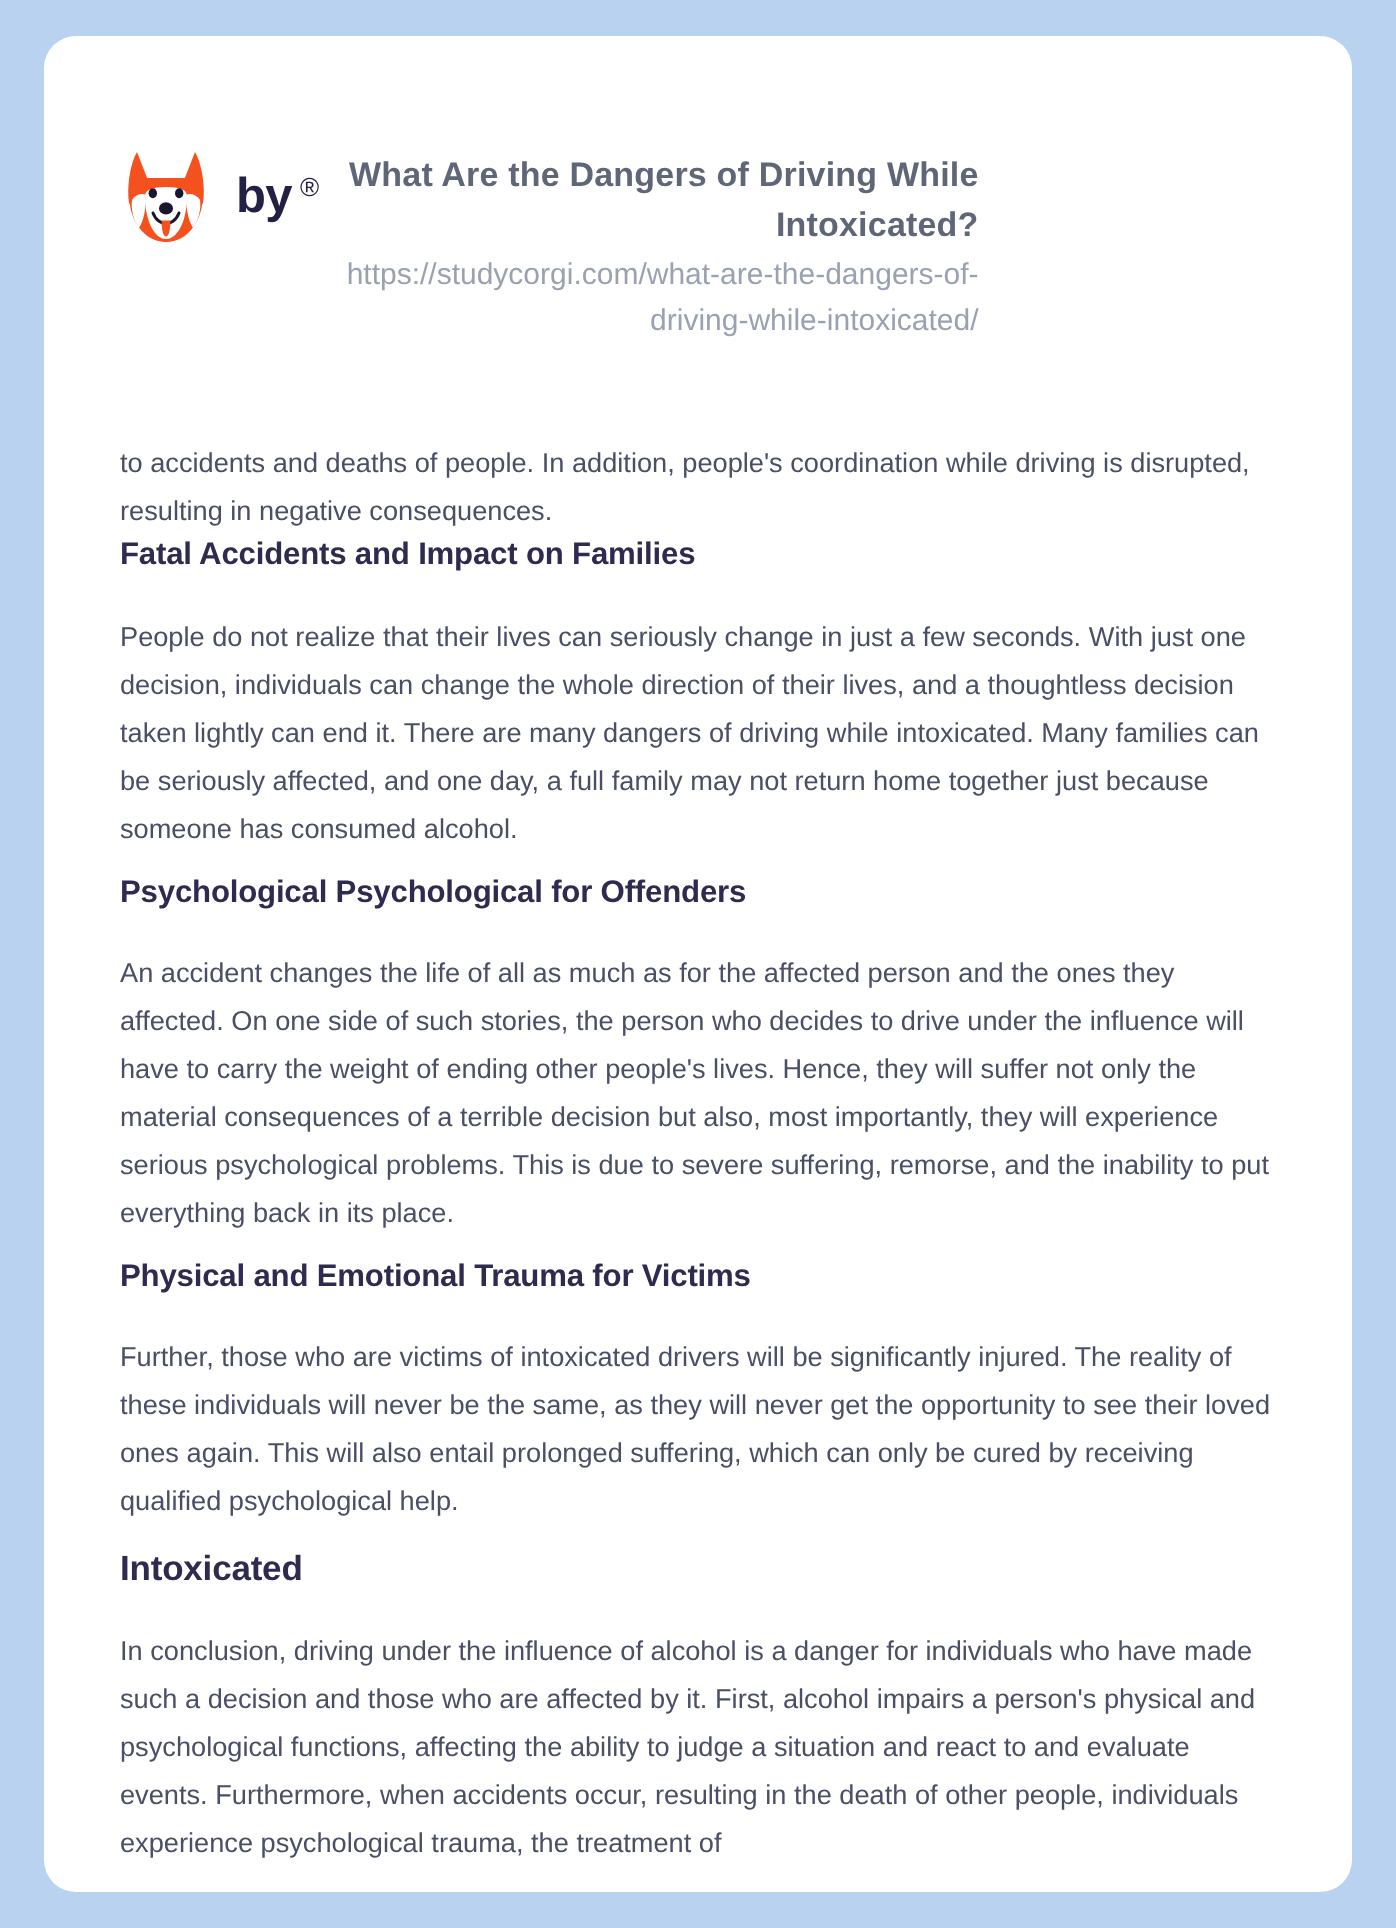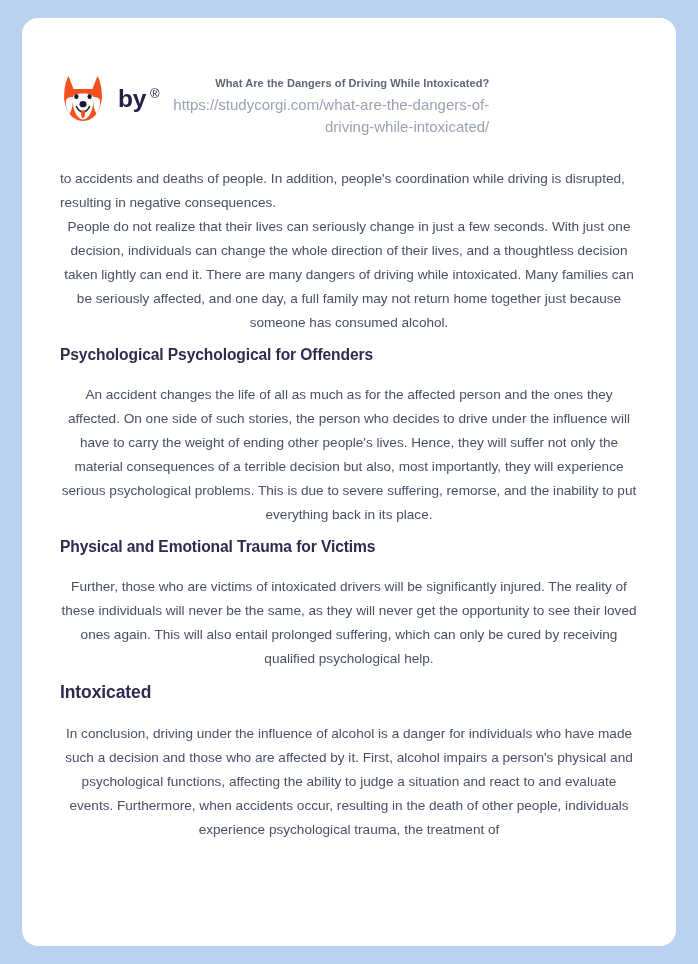--- a/index.html
+++ b/index.html
@@ -78,49 +78,49 @@
     color: #232143;
   }
 
   .header-meta {
     text-align: right;
     max-width: 330px;
     padding-top: 6px;
   }
 
   .header-title {
-    font-size: 11px;
+    font-size: 17px;
     font-weight: bold;
     color: #5f6678;
     line-height: 1.45;
     letter-spacing: 0.1px;
   }
 
   .header-url {
     font-size: 15px;
     color: #9aa1b1;
     line-height: 1.5;
     margin-top: 2px;
     word-break: break-word;
   }
 
   
   .doc-body {
-    margin-top: 28px;
+    margin-top: 48px;
   }
 
   .doc-body p {
     margin: 0 0 0 0;
     font-size: 13.6px;
     line-height: 24px;
     color: #4a4f66;
   }
 
   .para { margin-bottom: 22px; }
-  .para:last-child { margin-bottom: 0; text-align: center; }
+  .para:last-child { margin-bottom: 0; }
 
   h2.sect-title {
     font-size: 17.5px;
     font-weight: bold;
     color: #2e2b4f;
     margin: 0 0 18px 0;
     line-height: 1.3;
     letter-spacing: -0.1px;
   }
 
@@ -179,20 +179,21 @@
           <div class="header-url">https://studycorgi.com/what-are-the-dangers-of-driving-while-intoxicated/</div>
         </div>
 
       </div>
 
       <div class="doc-body">
 
         <p class="para">to accidents and deaths of people. In addition, people's coordination while driving is disrupted, resulting in negative consequences.</p>
 
         <div class="sect-block">
+          <h3 class="sect-title">Fatal Accidents and Impact on Families</h3>
           <p class="para">People do not realize that their lives can seriously change in just a few seconds. With just one decision, individuals can change the whole direction of their lives, and a thoughtless decision taken lightly can end it. There are many dangers of driving while intoxicated. Many families can be seriously affected, and one day, a full family may not return home together just because someone has consumed alcohol.</p>
         </div>
 
         <div class="sect-block">
           <h3 class="sect-title">Psychological Psychological for Offenders</h3>
           <p class="para">An accident changes the life of all as much as for the affected person and the ones they affected. On one side of such stories, the person who decides to drive under the influence will have to carry the weight of ending other people's lives. Hence, they will suffer not only the material consequences of a terrible decision but also, most importantly, they will experience serious psychological problems. This is due to severe suffering, remorse, and the inability to put everything back in its place.</p>
         </div>
 
         <div class="sect-block">
           <h3 class="sect-title">Physical and Emotional Trauma for Victims</h3>

